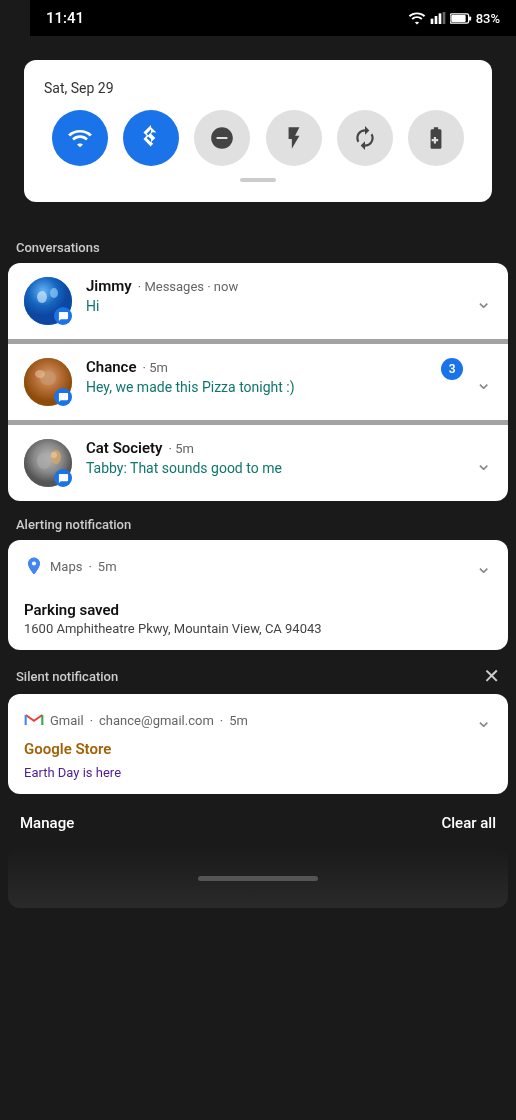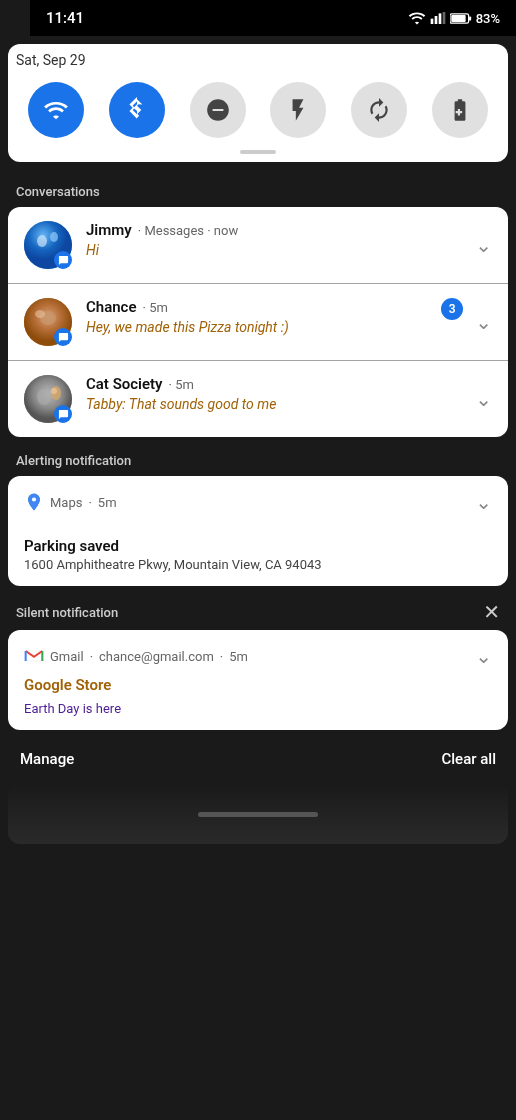--- a/index.html
+++ b/index.html
@@ -34,22 +34,22 @@
     }
     .status-icons span {
       font-size: 13px;
       color: #fff;
     }
 
     
     .quick-settings {
       background: #fff;
       border-radius: 12px;
-      margin: 8px;
-      padding: 8px;
+      margin: 24px;
+      padding: 20px;
     }
     .qs-date {
       font-size: 14px;
       color: #333;
       margin-bottom: 14px;
     }
     .qs-toggles {
       display: flex;
       justify-content: space-around;
       align-items: center;
@@ -104,21 +104,21 @@
       border-radius: 12px;
       margin: 0 8px 2px;
       overflow: hidden;
     }
 
     
     .conv-item {
       display: flex;
       align-items: flex-start;
       padding: 14px 16px;
-      border-bottom: 1px solid #a3a3a3;
+      border-bottom: 5px solid #a3a3a3;
       position: relative;
     }
     .conv-item:last-child {
       border-bottom: none;
     }
     .avatar-wrap {
       position: relative;
       margin-right: 14px;
       flex-shrink: 0;
     }
@@ -170,22 +170,21 @@
       font-size: 15px;
       font-weight: 600;
       color: #111;
     }
     .conv-meta {
       font-size: 13px;
       color: #666;
     }
     .conv-msg {
       font-size: 14px;
-      color: #a16207;
-      font-style: italic;
+      color: #0f766e;
     }
     .conv-chevron {
       color: #888;
       font-size: 20px;
       align-self: center;
       margin-left: 8px;
     }
     .badge {
       background: #1a73e8;
       color: #fff;

